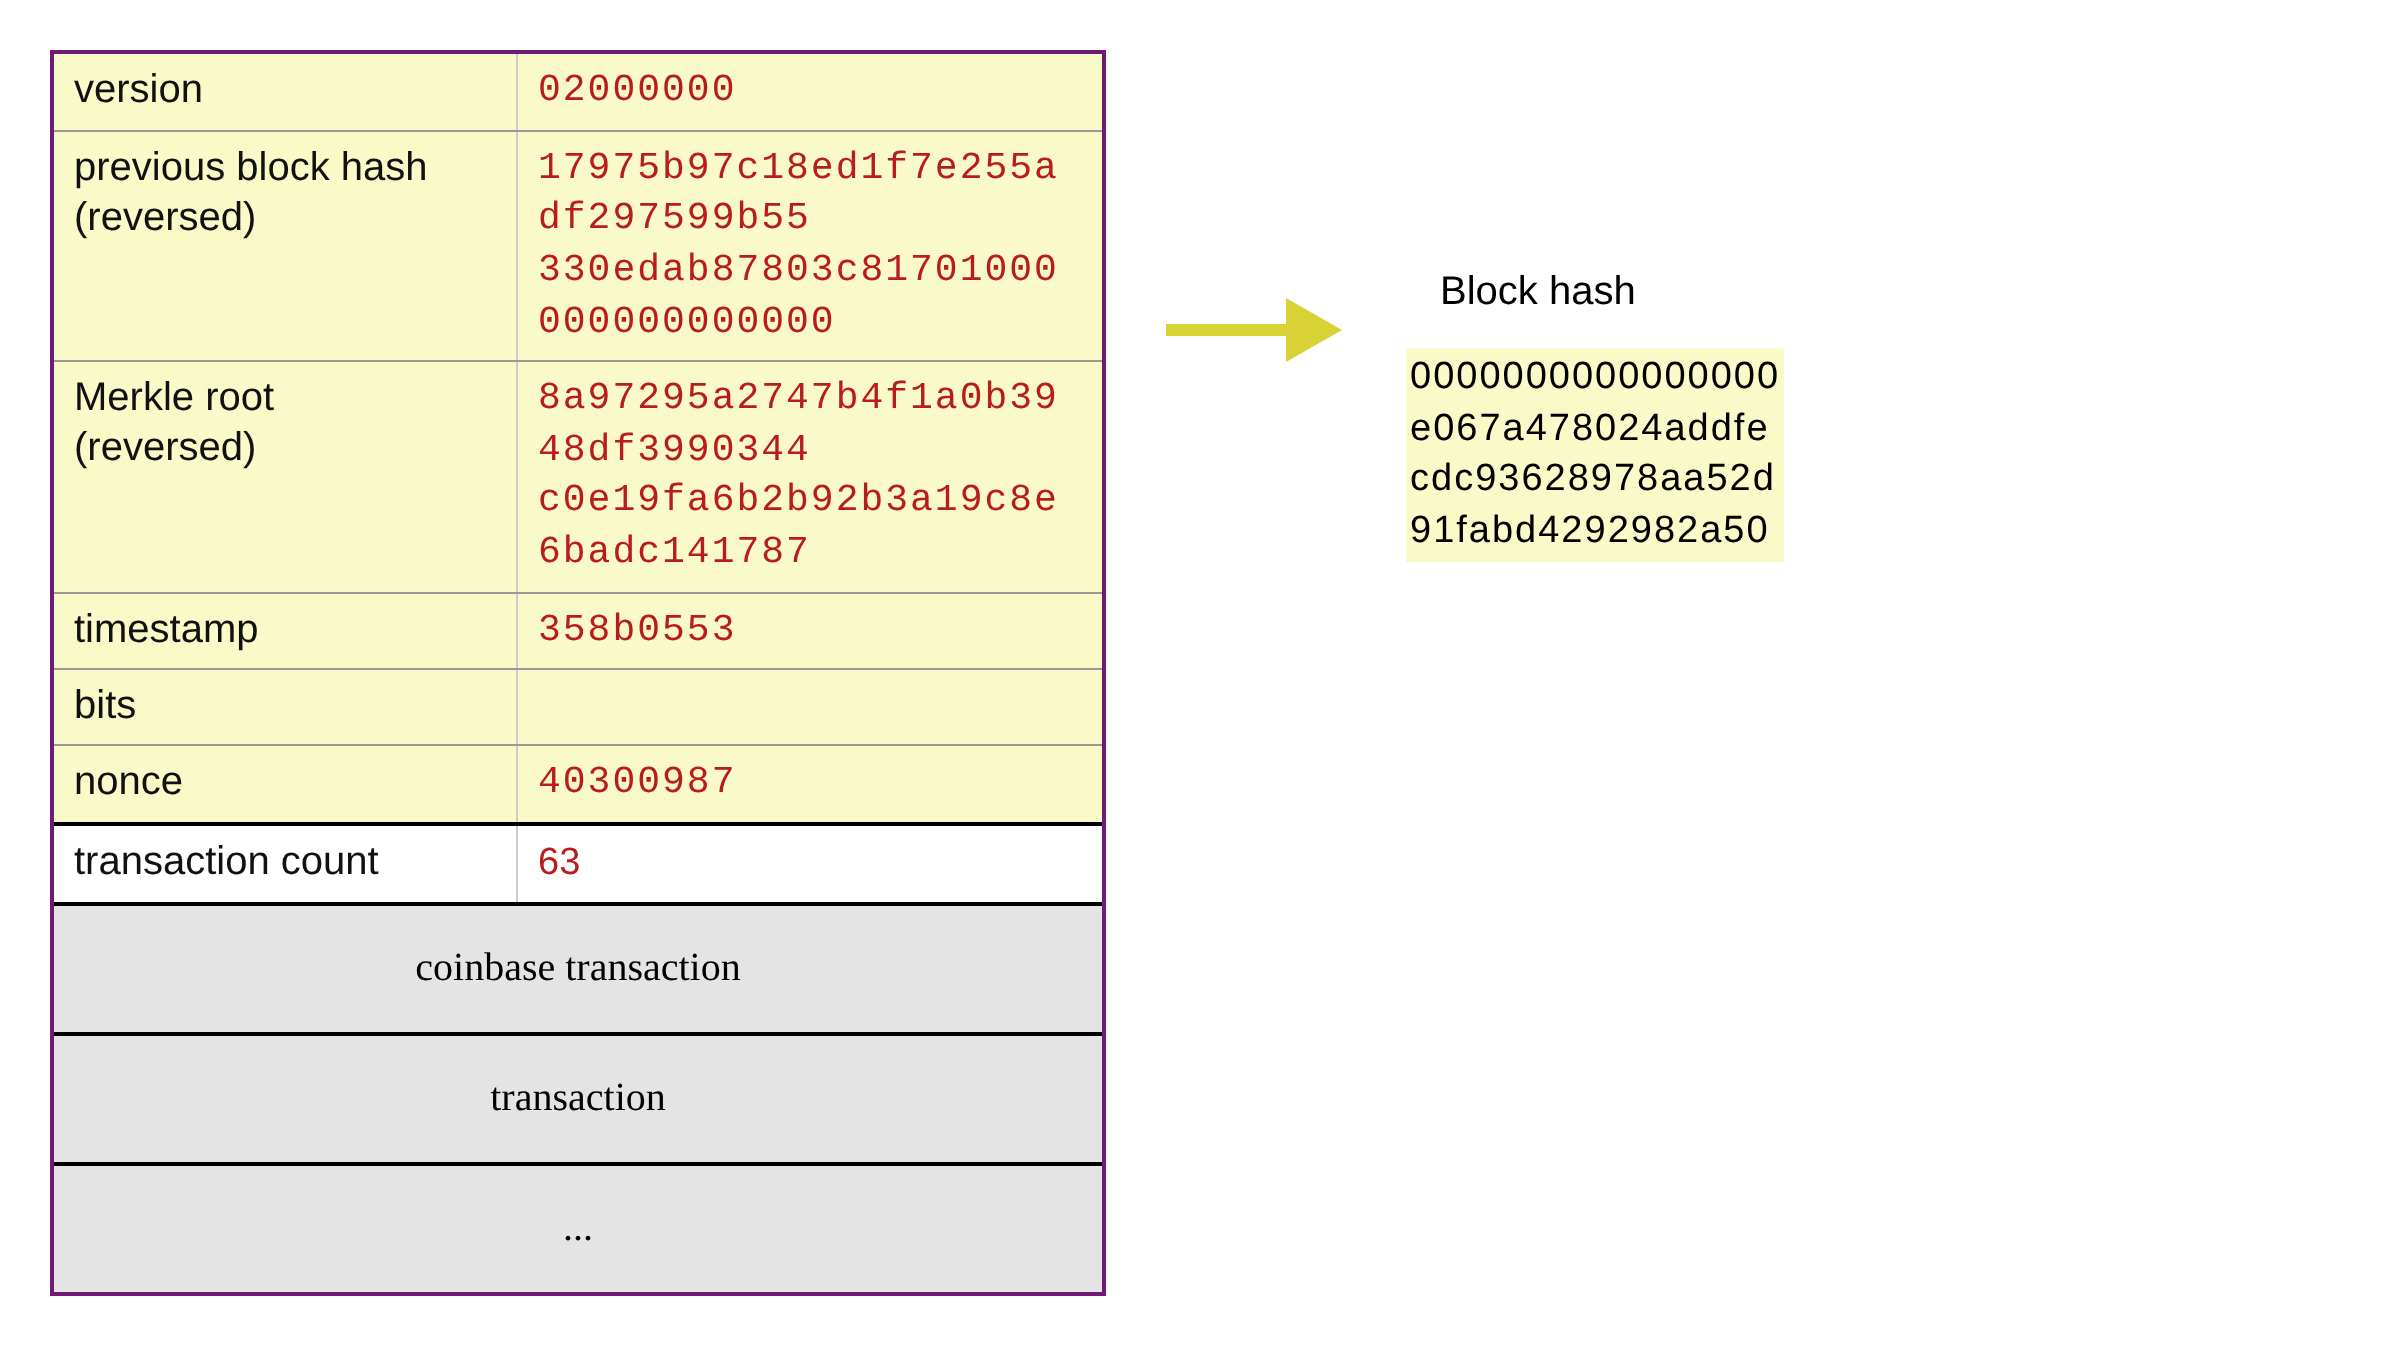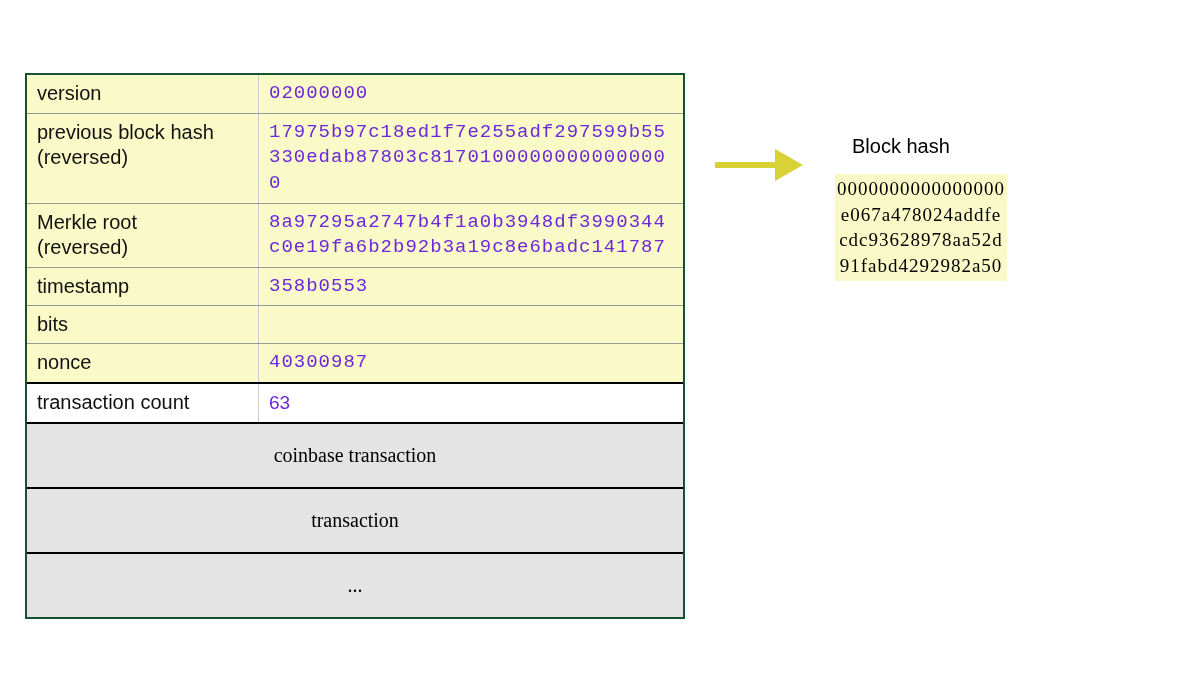--- a/index.html
+++ b/index.html
@@ -9,23 +9,22 @@
     font-family: Arial, Helvetica, sans-serif;
     background: #fff;
     font-size: 20px;
   }
   .wrap {
     display: flex;
     align-items: flex-start;
     gap: 30px;
   }
   .block {
-    width: 660px;
-    border: 2px solid #14532d;
-    margin-top: 48px;
+    width: 528px;
+    border: 2px solid #701a75;
   }
   .row {
     display: flex;
     border-bottom: 1px solid #999;
   }
   .row.header-row {
     background: #fafac8;
   }
   .row.tx-count-row {
     background: #fff;
@@ -39,21 +38,21 @@
     border-right: 1px solid #ccc;
     font-size: 20px;
     color: #111;
     line-height: 1.25;
   }
   .row .value {
     flex: 1;
     padding: 6px 10px;
     font-family: "Courier New", monospace;
     font-size: 19px;
-    color: #6d28d9;
+    color: #b91c1c;
     letter-spacing: 1px;
     line-height: 1.35;
     word-break: break-all;
   }
   .row.tx-count-row .value {
     font-family: Arial, Helvetica, sans-serif;
     letter-spacing: 0;
   }
   .tx-row {
     background: #e4e4e4;
@@ -102,26 +101,25 @@
   .hash-title {
     font-size: 20px;
     margin: 0 0 16px 17px;
   }
   .hash-body {
     background: #fafac8;
     padding: 2px 2px;
     display: inline-block;
   }
   .hash-lines {
-    font-family: Liberation Serif, serif;
+    font-family: Liberation Sans, sans-serif;
     font-size: 19px;
     letter-spacing: 1px;
     line-height: 1.35;
     white-space: pre;
-    text-align: center;
   }
 </style>
 </head>
 <body>
 
 <div class="wrap">
 
   <div class="block">
 
     <div class="row header-row">

